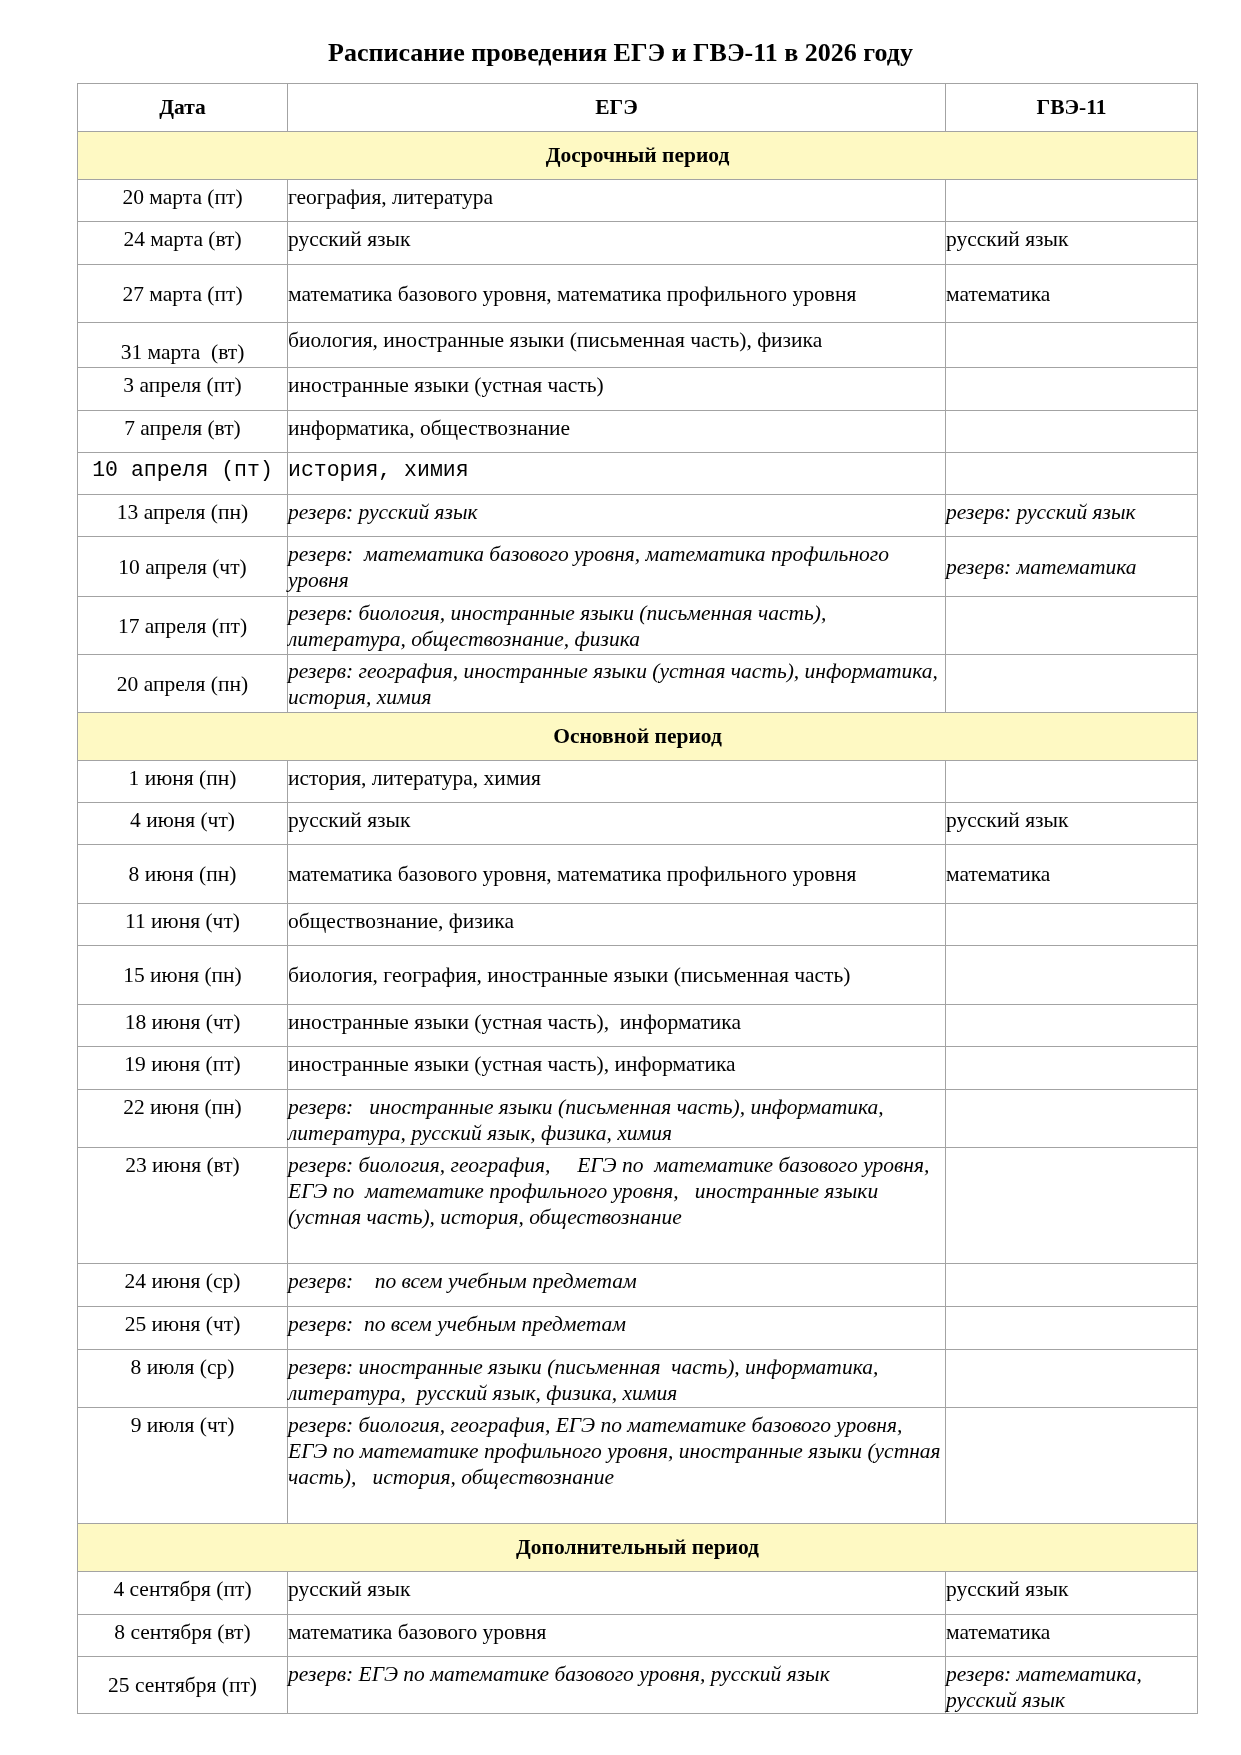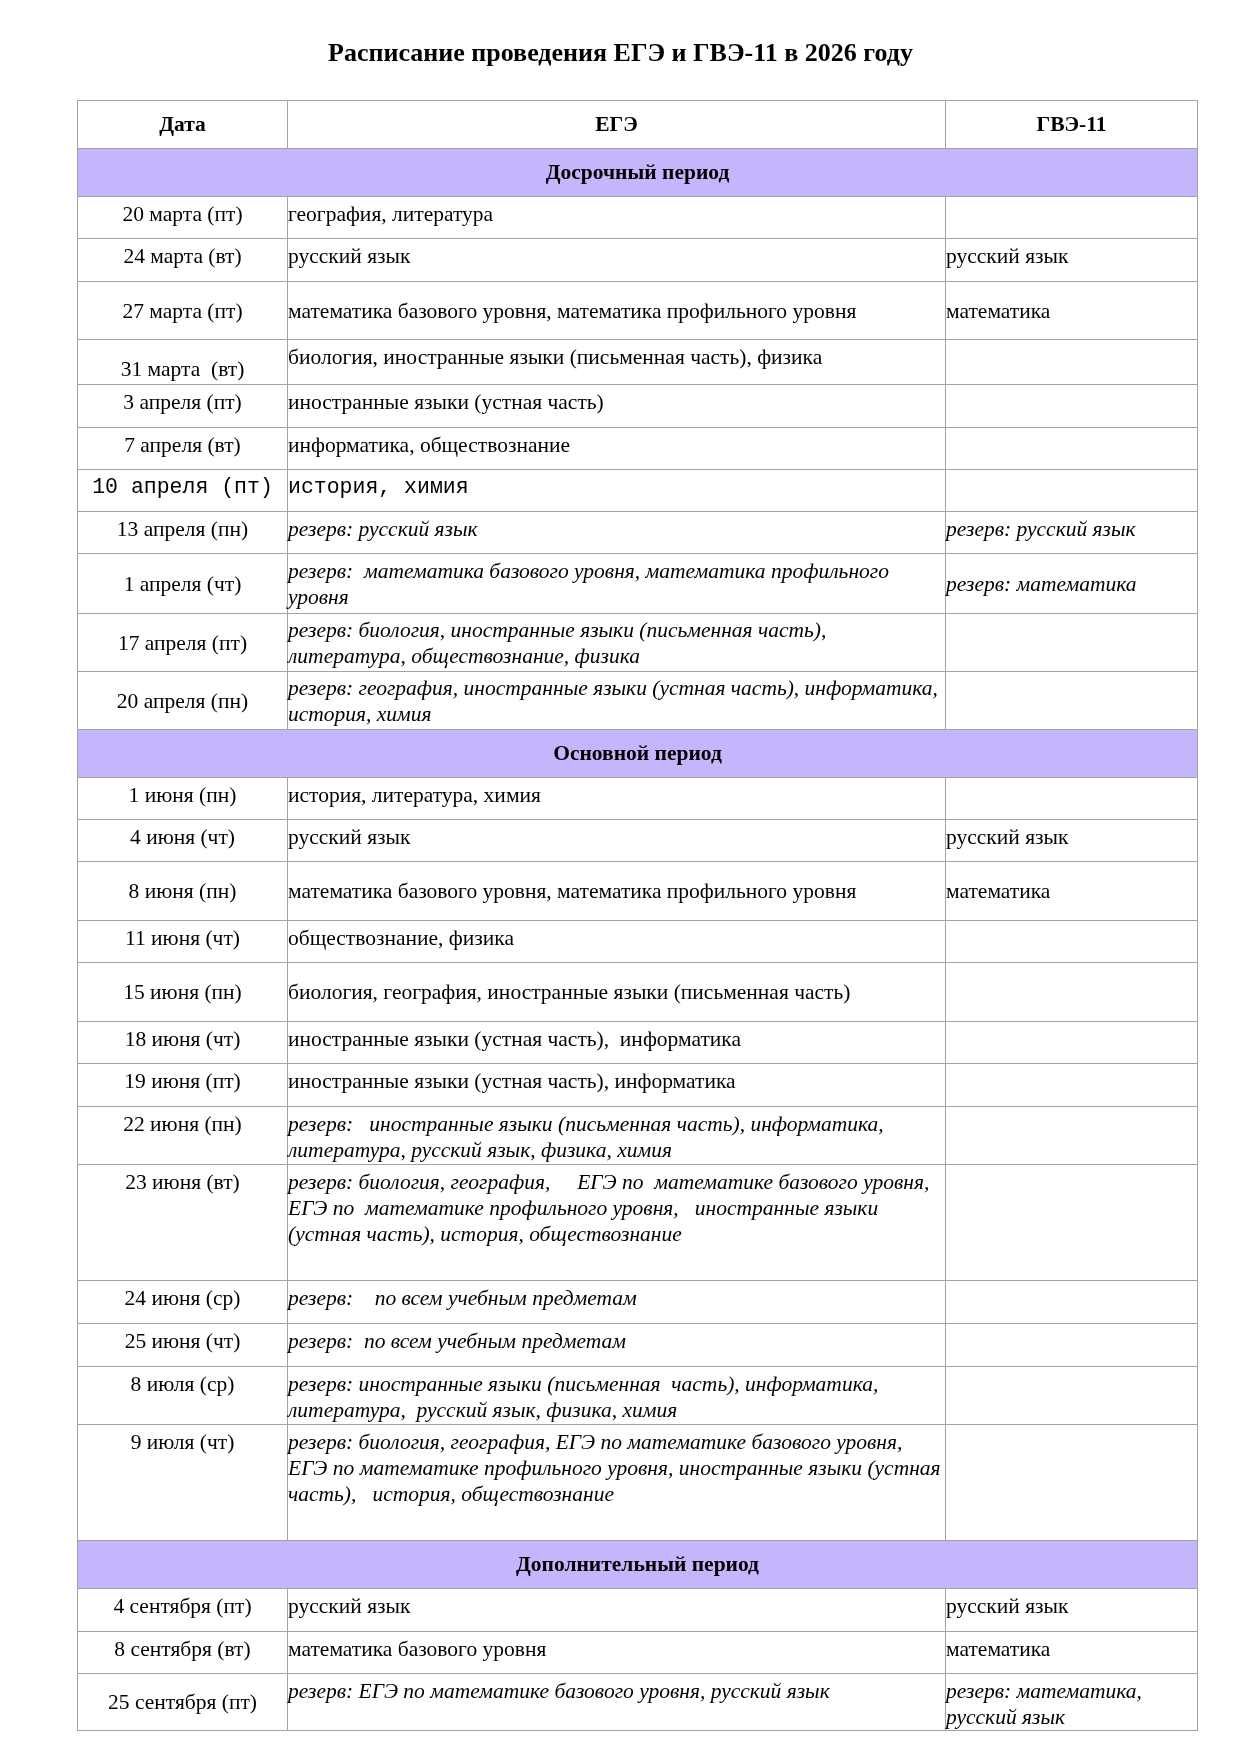--- a/index.html
+++ b/index.html
@@ -1,27 +1,27 @@
 <!DOCTYPE html>
 <html><head>
 <meta charset="utf-8">
 <style>
   html, body { margin: 0; padding: 0; background: #ffffff; }
   body { width: 1241px; height: 1755px; position: relative; overflow: hidden;
          font-family: "Liberation Serif", "DejaVu Serif", serif; color: #000; }
   .title { position: absolute; left: 0; width: 1241px; top: 38px; text-align: center;
            font-weight: bold; font-size: 26px; line-height: 30px; }
-  table.sched { position: absolute; left: 77px; top: 100px; width: 1120px;
+  table.sched { position: absolute; left: 77px; top: 83px; width: 1120px;
                 border-collapse: collapse; table-layout: fixed; }
   table.sched td, table.sched th { border: 1.5px solid #a3a3a3; padding: 0; font-size: 21.5px; }
   col.c-date { width: 210px; }
   col.c-ege { width: 658px; }
   col.c-gve { width: 252px; }
   th { font-weight: bold; text-align: center; vertical-align: middle; height: 47px; font-size: 22px; }
-  tr.section td { background: #c4b5fd; text-align: center; font-weight: bold; height: 47px; vertical-align: middle; margin-top: 20px; }
+  tr.section td { background: #fef9c3; text-align: center; font-weight: bold; height: 47px; vertical-align: middle; margin-top: 20px; }
   td.date { text-align: center; padding: 0 2px; }
   td.ege, td.gve { text-align: left; padding: 0 10px 0 12px; line-height: 26px; }
   td.gve { padding-left: 10px; }
   tr.vt td { vertical-align: top; padding-top: 4px; }
   tr.vm td { vertical-align: middle; }
   tr.row td.date.vb { vertical-align: bottom; padding-bottom: 2px; }
   tr.row td.ege.vt2, tr.row td.gve.vt2 { vertical-align: top; padding-top: 4px; }
   .it { font-style: italic; }
   td.date { line-height: 26px; }
 </style>
@@ -81,21 +81,21 @@
     <td class="date" style="white-space: pre;">10 апреля (пт)</td>
     <td class="ege" style="white-space: pre-wrap;">история, химия</td>
     <td class="gve" style="white-space: pre-wrap;"></td>
   </tr>
       <tr class="row vt" style="height: 42px;">
     <td class="date" style="white-space: pre;">13 апреля (пн)</td>
     <td class="ege it" style="white-space: pre-wrap;">резерв: русский язык</td>
     <td class="gve it" style="white-space: pre-wrap;">резерв: русский язык</td>
   </tr>
       <tr class="row vm" style="height: 60px;">
-    <td class="date" style="white-space: pre;">1 апреля (чт)</td>
+    <td class="date" style="white-space: pre;">10 апреля (чт)</td>
     <td class="ege it" style="white-space: pre-wrap;">резерв:  математика базового уровня, математика профильного уровня</td>
     <td class="gve it" style="white-space: pre-wrap;">резерв: математика</td>
   </tr>
       <tr class="row vm" style="height: 58px;">
     <td class="date" style="white-space: pre;">17 апреля (пт)</td>
     <td class="ege it" style="white-space: pre-wrap;">резерв: биология, иностранные языки (письменная часть), литература, обществознание, физика</td>
     <td class="gve it" style="white-space: pre-wrap;"></td>
   </tr>
       <tr class="row vm" style="height: 58px;">
     <td class="date" style="white-space: pre;">20 апреля (пн)</td>

